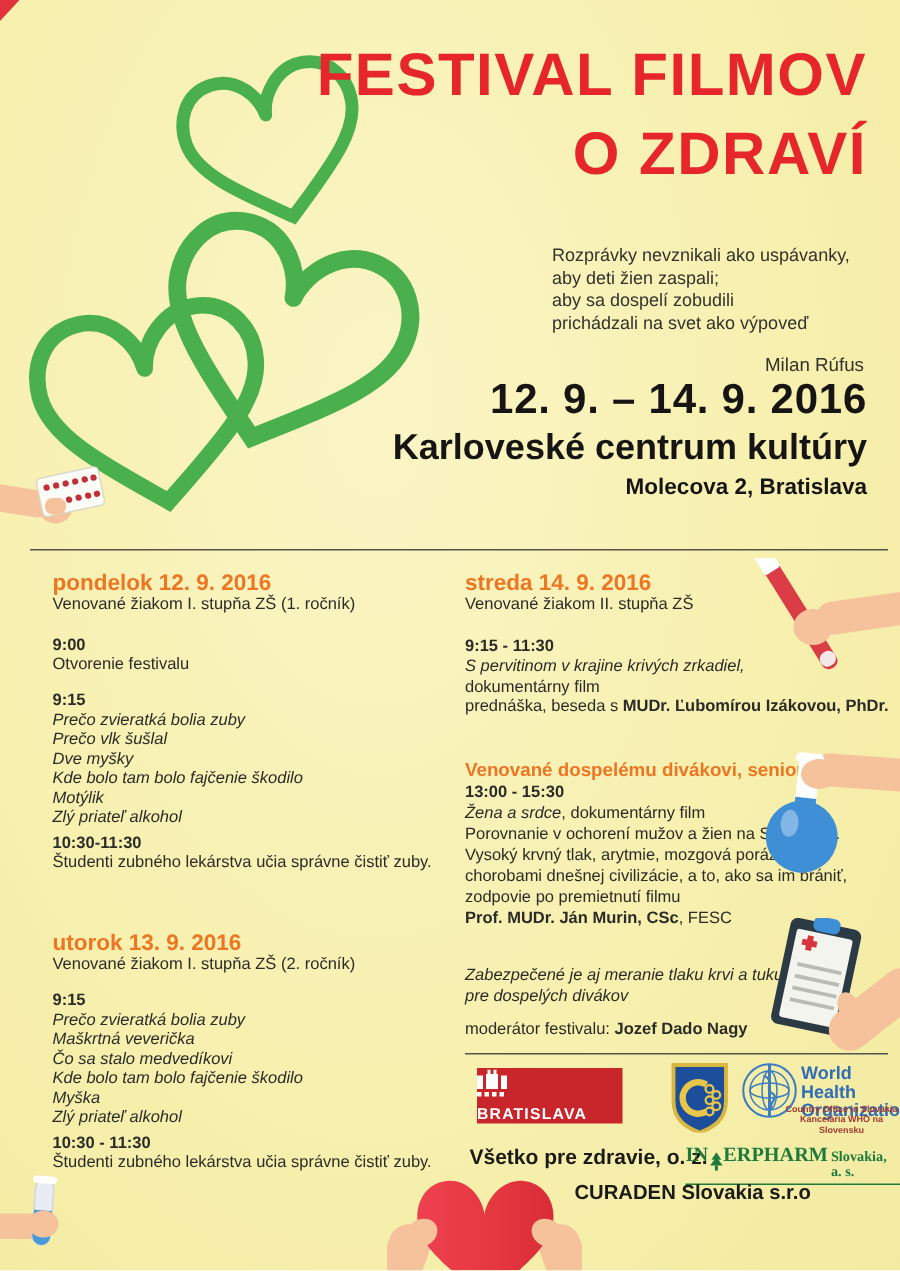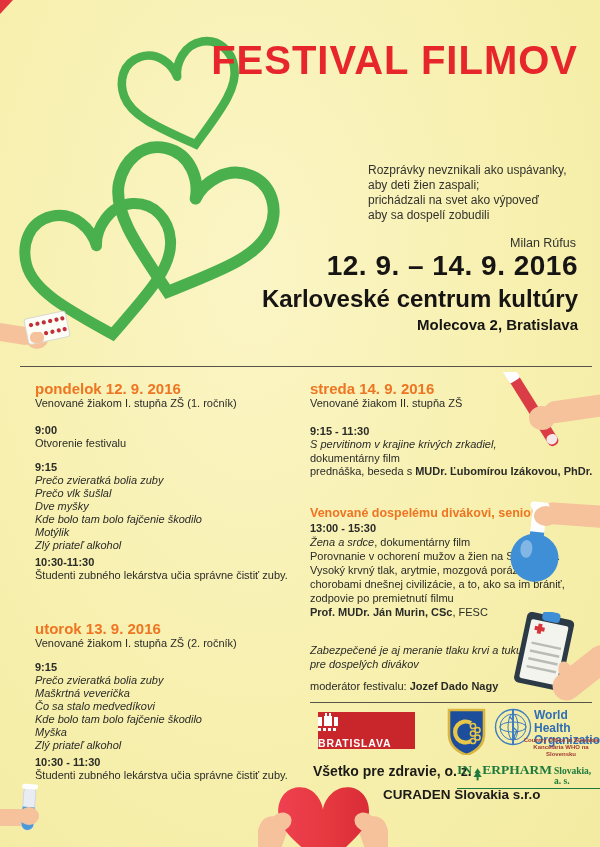--- a/index.html
+++ b/index.html
@@ -3,21 +3,21 @@
 <meta charset="utf-8">
 <style>
   html,body{margin:0;padding:0;}
   .poster{
     position:relative; width:600px; height:847px; overflow:hidden;
     background:radial-gradient(ellipse at 42% 32%, #fbf5c6 0%, #f7f0af 55%, #f3eba1 100%);
     font-family:"Liberation Sans", sans-serif; color:#2b2b28;
   }
   .abs{position:absolute;}
   
-  .title{position:absolute; top:34px; right:22px; text-align:right;
+  .title{position:absolute; top:24px; right:22px; text-align:right;
          color:#e7262c; font-weight:bold; font-size:40px; line-height:53px; letter-spacing:1px;}
   .quote{position:absolute; top:163px; right:24px; width:208px; font-size:12px; line-height:15px; color:#33322d;}
   .qauthor{margin-top:13px; text-align:right; font-size:12.5px;}
   .when{position:absolute; top:250px; right:22px; text-align:right; color:#171513;}
   .date{font-size:28px; font-weight:bold; letter-spacing:.5px;}
   .venue{font-size:24px; font-weight:bold; margin-top:3px;}
   .address{font-size:15px; font-weight:bold; margin-top:3px;}
   .hr{position:absolute; height:1px; background:#55534a;}
   .hr1{left:20px; right:8px; top:366px;}
   .hr2{left:310px; right:8px; top:702px;}
@@ -62,27 +62,28 @@
   <svg class="abs" style="left:5px; top:26px;" width="285" height="322" viewBox="0 0 285 322" fill="none">
     <g stroke="#4aaf4d" stroke-width="11" stroke-linecap="round">
       <path transform="translate(168,34) rotate(-14) scale(0.78)" d="M0,22 C-2,6 -16,-16 -40,-14 C-64,-12 -74,10 -72,30 C-69,58 -36,82 2,112 C40,80 72,56 74,28 C76,8 64,-12 42,-14 C18,-16 2,6 0,22"></path>
       <path transform="translate(198,150) rotate(18) scale(1.08)" d="M0,22 C-2,6 -16,-16 -40,-14 C-64,-12 -74,10 -72,30 C-69,58 -36,82 2,112 C40,80 72,56 74,28 C76,8 64,-12 42,-14 C18,-16 2,6 0,22"></path>
       <path transform="translate(88,198) rotate(-9) scale(1.0)" d="M0,22 C-2,6 -16,-16 -40,-14 C-64,-12 -74,10 -72,30 C-69,58 -36,82 2,112 C40,80 72,56 74,28 C76,8 64,-12 42,-14 C18,-16 2,6 0,22"></path>
     </g>
   </svg>
 
   <div class="title">
     <div>FESTIVAL FILMOV</div>
+    <div>O ZDRAVÍ</div>
   </div>
 
   <div class="quote">
     <div>Rozprávky nevznikali ako uspávanky,</div>
     <div>aby deti žien zaspali;</div>
+    <div>aby sa dospelí zobudili</div>
     <div>prichádzali na svet ako výpoveď</div>
-    <div>aby sa dospelí zobudili</div>
     <div class="qauthor">Milan Rúfus</div>
   </div>
 
   <div class="when">
     <div class="date">12. 9. – 14. 9. 2016</div>
     <div class="venue">Karloveské centrum kultúry</div>
     <div class="address">Molecova 2, Bratislava</div>
   </div>
 
   <svg class="abs" style="left:0; top:306px;" width="74" height="64" viewBox="0 0 74 64">

